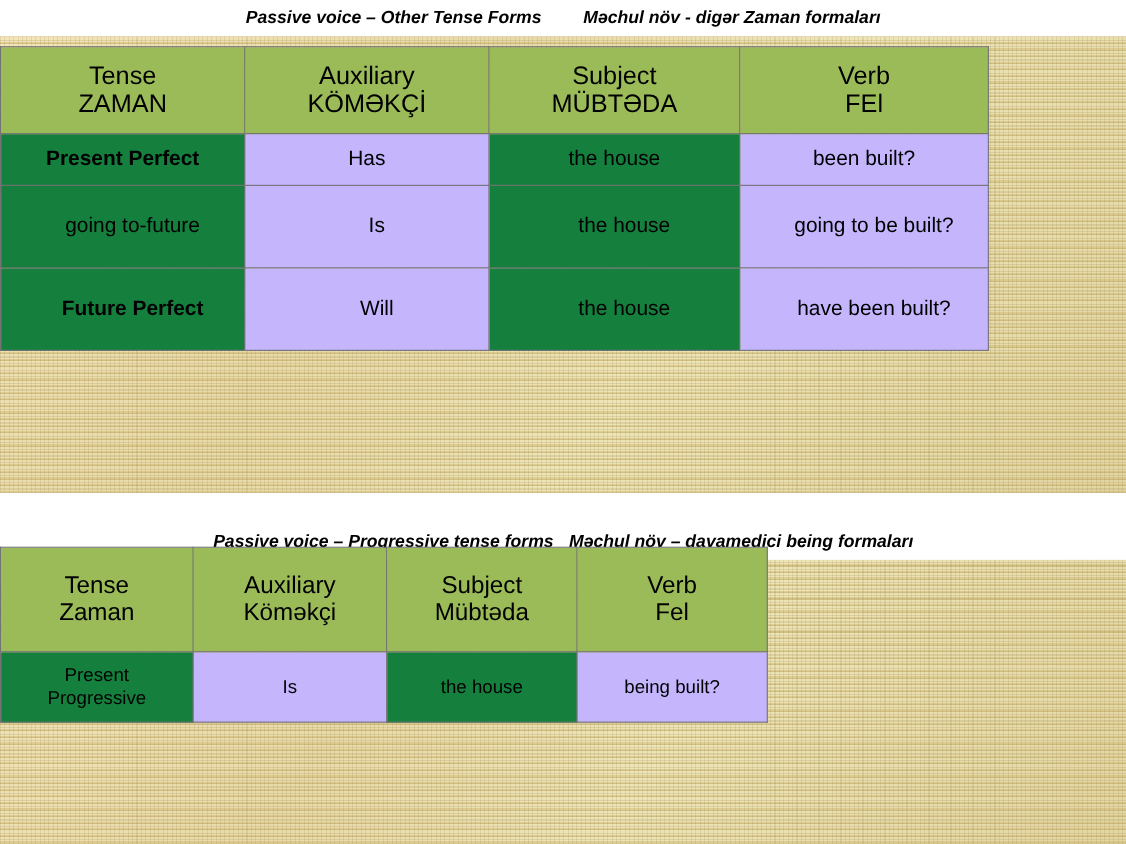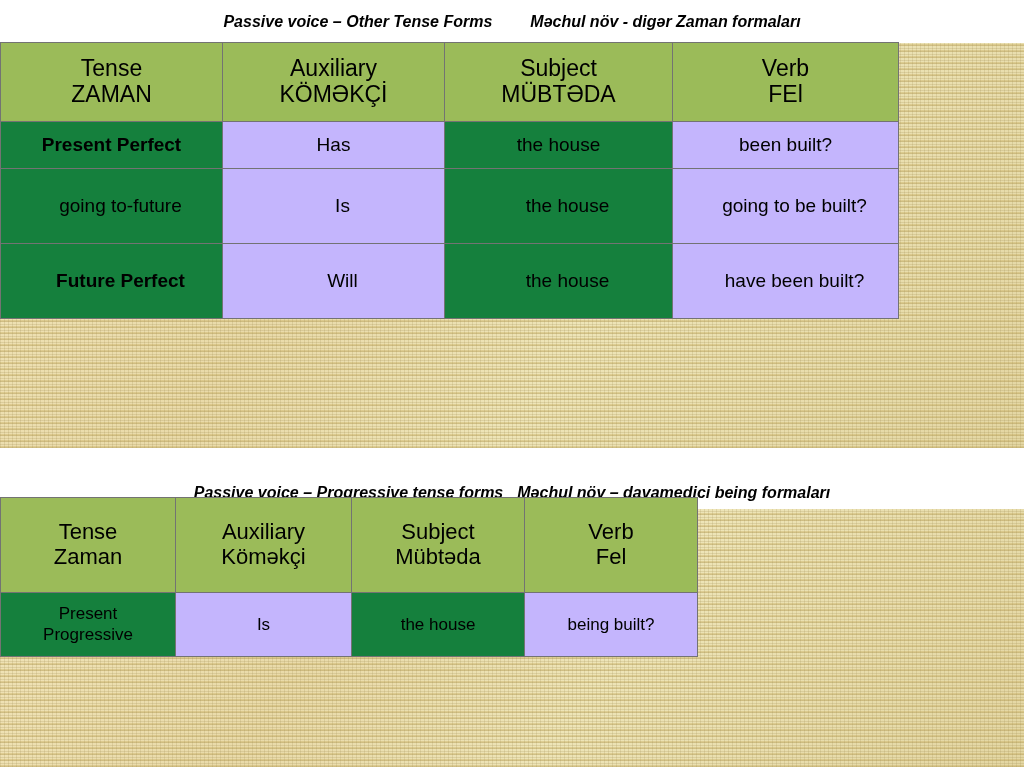--- a/index.html
+++ b/index.html
@@ -34,21 +34,21 @@
 
   
   .band1 { left: 0; top: 33px; width: 1024px; height: 415px; }
   .band2 { left: 0; top: 488px; width: 1024px; height: 279px; }
 
   
   .caption-row {
     position: absolute;
     left: 0;
     width: 1024px;
-    height: 43px;
+    height: 33px;
     background: #ffffff;
     display: flex;
     align-items: center;
     justify-content: center;
     gap: 38px;
   }
   .caption-row.r1 { top: 0; }
   .caption-row.r2 { top: 476px; height: 33px; gap: 14px; }
   .caption {
     font-family: "Liberation Sans", sans-serif;

